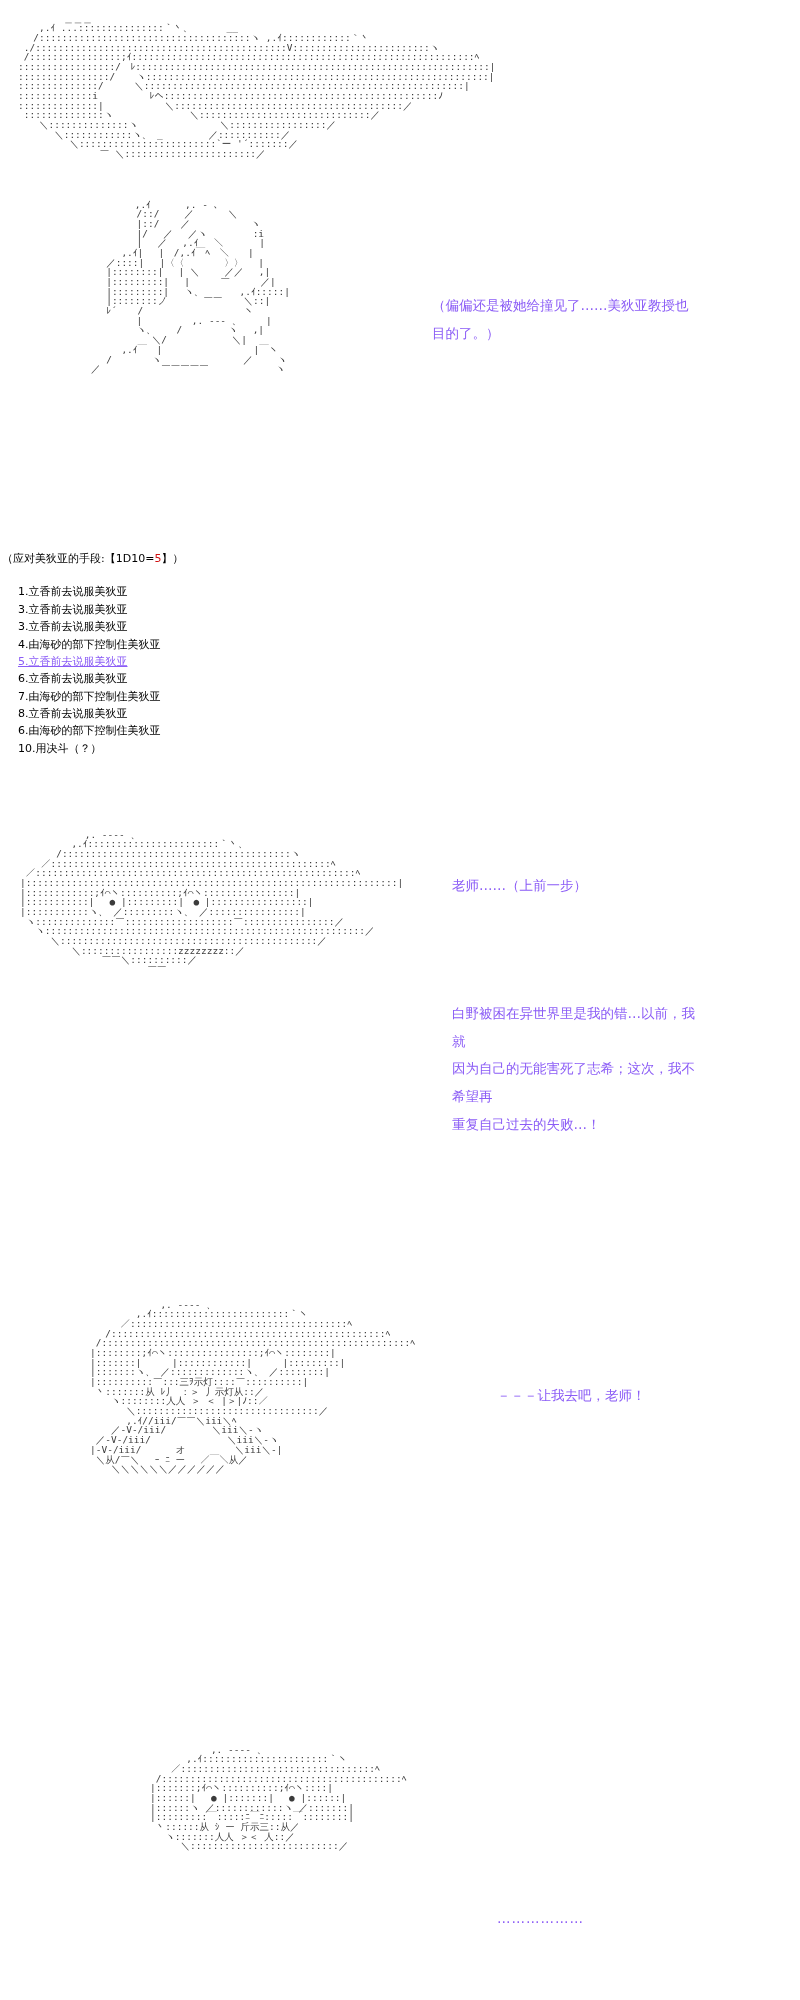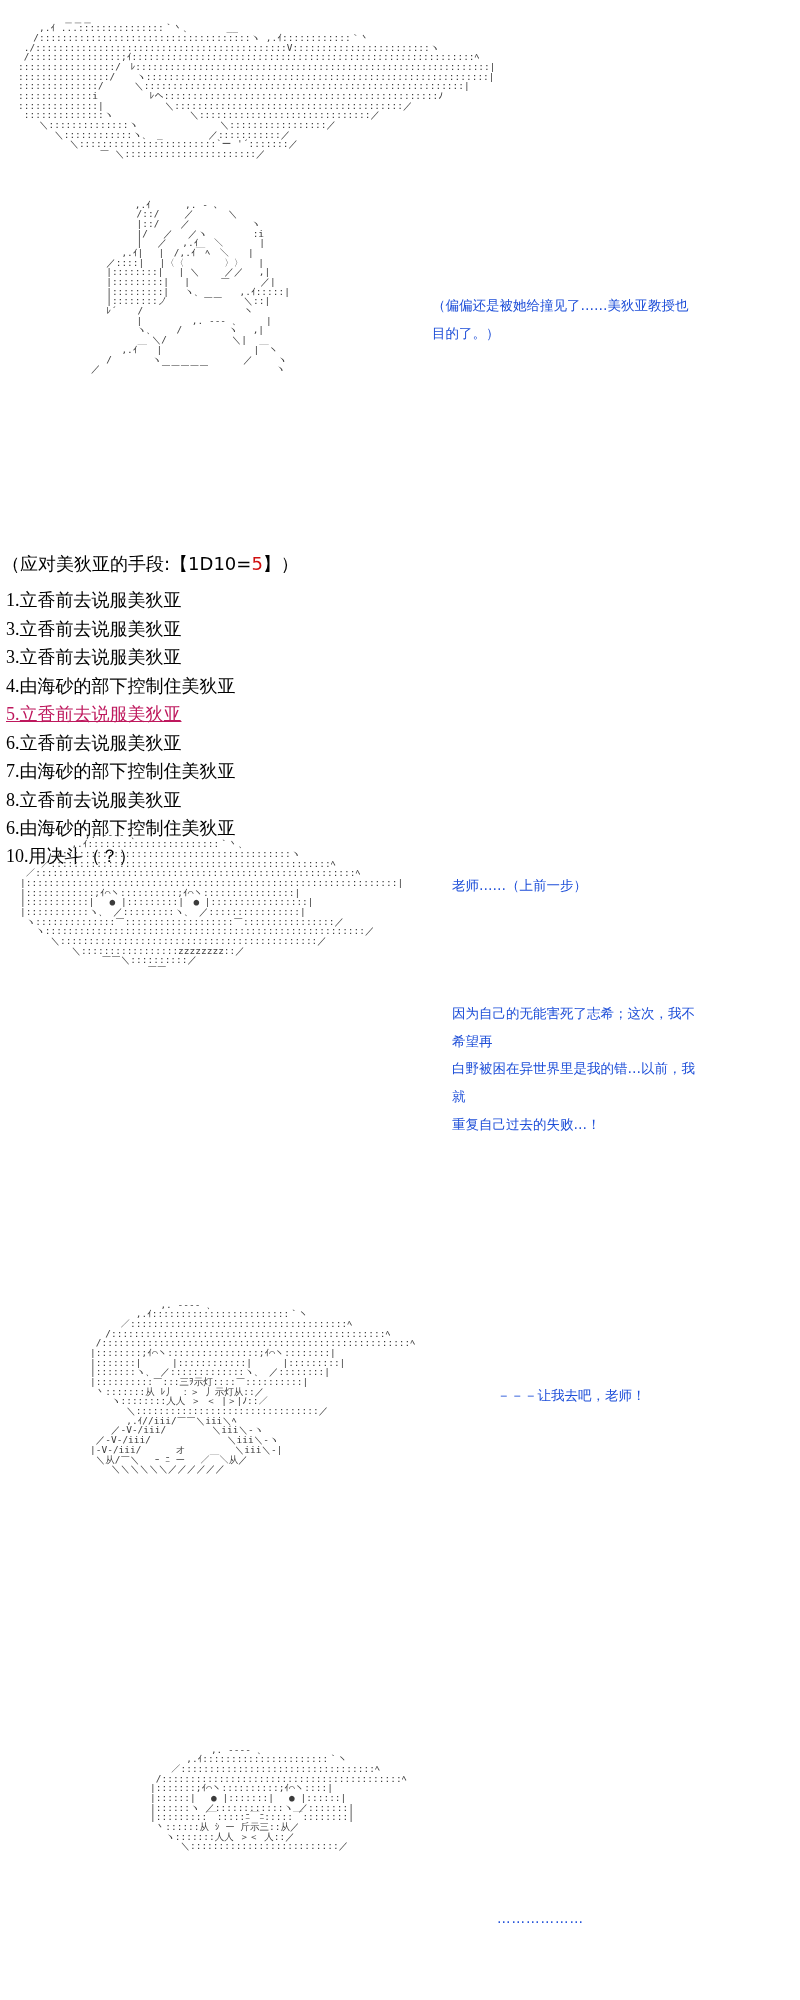--- a/index.html
+++ b/index.html
@@ -29,44 +29,44 @@
   #art3{left:20px;  top:820px; font-size:9.5px;}
   #art4{left:90px;  top:1290px;font-size:9.5px;}
   #art5{left:150px; top:1735px;font-size:9.5px;}
 
   
   .txt{
     position:absolute;
     font-family:"DejaVu Sans","Liberation Sans",sans-serif;
     font-size:13.5px;
     line-height:2.05;
-    color:#1d4ed8;
+    color:#8b5cf6;
   }
   #narr1{left:432px; top:292px; width:300px;}
   #line1{left:452px; top:872px;}
   #line2{left:452px; top:940px;}
   #line3{left:452px; top:1000px; width:255px;}
   #line4{left:497px; top:1382px;text-align:right;}
   #line5{left:497px; top:1905px; letter-spacing:1px;}
 
   
   .choices{
     position:absolute;
     left:2px;
     top:550px;
     font-family:"DejaVu Sans","Liberation Sans",sans-serif;
-    font-size:18px;
+    font-size:11px;
     line-height:1.58;
     color:#000;
   }
   .choices .head{margin-bottom:8px;}
   .choices .roll{color:#d01010;}
-  .choices ol{margin:4px;padding:0;list-style:none;font-family:Liberation Serif, serif;}
+  .choices ol{margin:16px;padding:0;list-style:none;}
   .choices li{white-space:nowrap;}
-  .choices li.sel{color:#be185d;text-decoration:underline;}
+  .choices li.sel{color:#8b5cf6;text-decoration:underline;}
 </style>
 </head>
 <body>
 
 <div class="page">
 
   <pre class="aa blk" id="art1">  　　　 ＿＿＿
  　 ,.ｲ ...:::::::::::::::｀丶、　　　 __
  　/:::::::::::::::::::::::::::::::::::::ヽ ,.ｲ::::::::::::｀丶
  ./::::::::::::::::::::::::::::::::::::::::::::V::::::::::::::::::::::::ヽ
@@ -133,22 +133,22 @@
 |:::::::::::ヽ、 ／:::::::::ヽ、 ／::::::::::::::::|
  ヽ::::::::::::::￣:::::::::::::::::::￣::::::::::::::::／
  　ヽ::::::::::::::::::::::::::::::::::::::::::::::::::::::::／
  　 　＼:::::::::::::::::::::::::::::::::::::::::::::／
  　 　 　 ＼:::::::::::::::::zzzzzzzz::／
  　 　 　 　 　 ￣￣＼::::::::::／
  　 　 　 　 　 　 　 　 ￣￣</pre>
 
   <div class="txt" id="line1">老师……（上前一步）</div>
   <div class="txt" id="line3">
+    <div>白野被困在异世界里是我的错…以前，我就</div>
     <div>因为自己的无能害死了志希；这次，我不希望再</div>
-    <div>白野被困在异世界里是我的错…以前，我就</div>
     <div>重复自己过去的失败…！</div>
   </div>
 
   <pre class="aa blk" id="art4">　　 　 　 　 ,. -‐‐- 、
  　 　 　,.ｲ::::::::::::::::::::::::｀ヽ
  　 　／::::::::::::::::::::::::::::::::::::::ﾍ
  　/::::::::::::::::::::::::::::::::::::::::::::::::ﾍ
  /::::::::::::::::::::::::::::::::::::::::::::::::::::::ﾍ
 |::::::::;ｲ⌒ヽ::::::::::::::::;ｲ⌒ヽ::::::::|
 |:::::::|　 　 |::::::::::::|　 　 |:::::::::|

